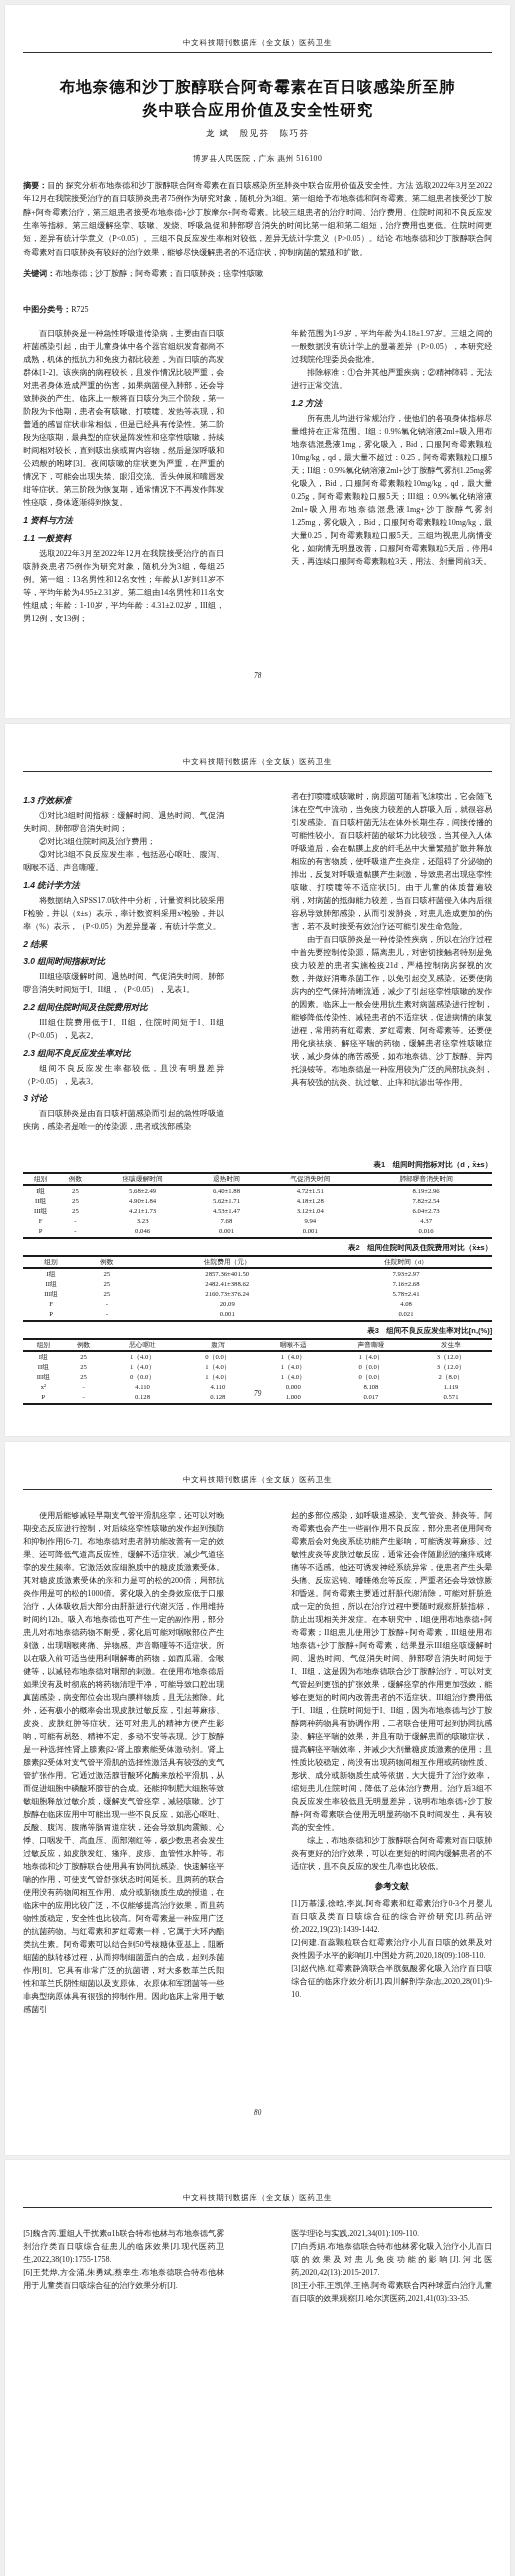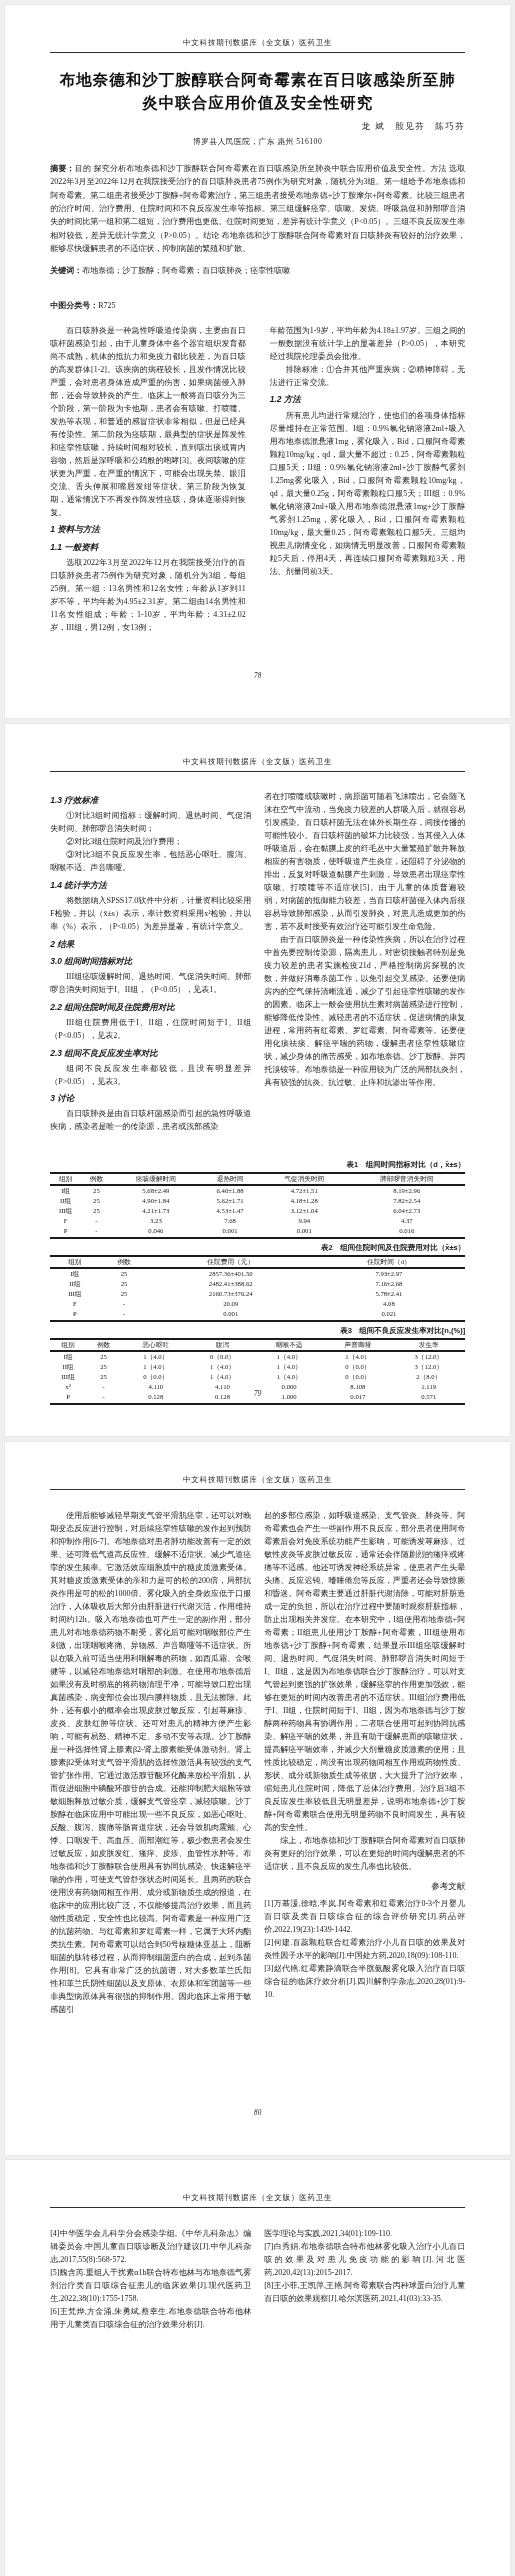--- a/index.html
+++ b/index.html
@@ -9,56 +9,56 @@
     background: #efefef;
     color: #1b1b1b;
     font-family: "Liberation Serif", serif;
   }
   .stage { position: relative; width: 515px; height: 2879px; }
   .page {
     position: absolute;
     left: 5.2px;
     width: 505px;
     background: #ffffff;
-    padding: 0 45px;
+    padding: 0 18px;
     overflow: hidden;
     box-shadow: 0 0 0 0.5px #e3e3e3;
   }
   #page-1 { top: 5.2px;   height: 713px; }
   #page-2 { top: 724px; height: 712px; }
   #page-3 { top: 1442px; height: 713px; }
   #page-4 { top: 2160px; height: 714px; }
 
   .pg-header {
     margin-top: 33px;
     text-align: center;
     font-size: 7.5px;
     letter-spacing: 0.8px;
     color: #141414;
   }
   .pg-rule { margin-top: 3.6px; height: 1.5px; background: #2e2e2e; }
 
-  .title-wrap { margin-top: 15px; }
+  .title-wrap { margin-top: 22px; }
   .title-line {
     text-align: center;
     font-family: "Liberation Sans", sans-serif;
     font-weight: 700;
     font-size: 15.5px;
     line-height: 23px;
     letter-spacing: 1px;
     color: #111;
   }
   .authors {
     margin-top: 7.2px;
-    text-align: right;
+    text-align: center;
     font-size: 8.5px;
     letter-spacing: 1.5px;
   }
   .affil {
-    margin-top: 4px;
+    margin-top: 14px;
     text-align: center;
     font-size: 7.7px;
     letter-spacing: 0.5px;
   }
 
   .abstract { margin-top: 14.4px; font-size: 8px; line-height: 13.4px; text-align: justify; }
   .abstract b, .kw b, .clc b { font-family: "Liberation Sans", sans-serif; font-size: 8px; }
   .kw  { margin-top: 2.1px; font-size: 8px; line-height: 13.4px; text-align: justify; }
   .clc { margin-top: 22px; font-size: 8px; line-height: 13.4px; }
 
@@ -77,23 +77,23 @@
     font-family: "Liberation Sans", sans-serif;
     font-weight: 700;
     font-size: 8.5px;
     line-height: 13px;
     margin: 4.6px 0 2.1px 0;
     text-align: left;
     font-style: italic;
   }
   .blk-ch {
     font-family: "Liberation Sans", sans-serif;
-    font-weight: 400;
+    font-weight: 700;
     font-size: 8.5px;
-    text-align: right;
+    text-align: center;
     margin: 7.2px 0 4.1px 0;
   }
 
   .tables { margin-top: 2.1px; }
   .tcap {
     text-align: right;
     font-family: "Liberation Sans", sans-serif;
     font-weight: 700;
     font-size: 7.5px;
     margin: 4.6px 0 1.5px 0;
@@ -373,21 +373,20 @@
 
     <div class="pagenum">80</div>
   </div>
 
   <div class="page" id="page-4">
     <div class="pg-header">中文科技期刊数据库（全文版）医药卫生</div>
     <div class="pg-rule"></div>
 
     <div class="cols">
       <div class="col">
-          <div class="blk blk-ref">[4]中华医学会儿科学分会感染学组,《中华儿科杂志》编辑委员会.中国儿童百日咳诊断及治疗建议[J].中华儿科杂志,2017,55(8):568-572.</div>
           <div class="blk blk-ref">[5]魏含芮.重组人干扰素α1b联合特布他林与布地奈德气雾剂治疗类百日咳综合征患儿的临床效果[J].现代医药卫生,2022,38(10):1755-1758.</div>
           <div class="blk blk-ref">[6]王梵烨,方金涌,朱勇斌,蔡幸生.布地奈德联合特布他林用于儿童类百日咳综合征的治疗效果分析[J].</div>
         </div>
       <div class="col">
           <div class="blk blk-ref">医学理论与实践,2021,34(01):109-110.</div>
           <div class="blk blk-ref">[7]白秀娟.布地奈德联合特布他林雾化吸入治疗小儿百日咳的效果及对患儿免疫功能的影响[J].河北医药,2020,42(13):2015-2017.</div>
           <div class="blk blk-ref">[8]王小菲,王凯萍,王艳.阿奇霉素联合丙种球蛋白治疗儿童百日咳的效果观察[J].哈尔滨医药,2021,41(03):33-35.</div>
         </div>
     </div>
 

